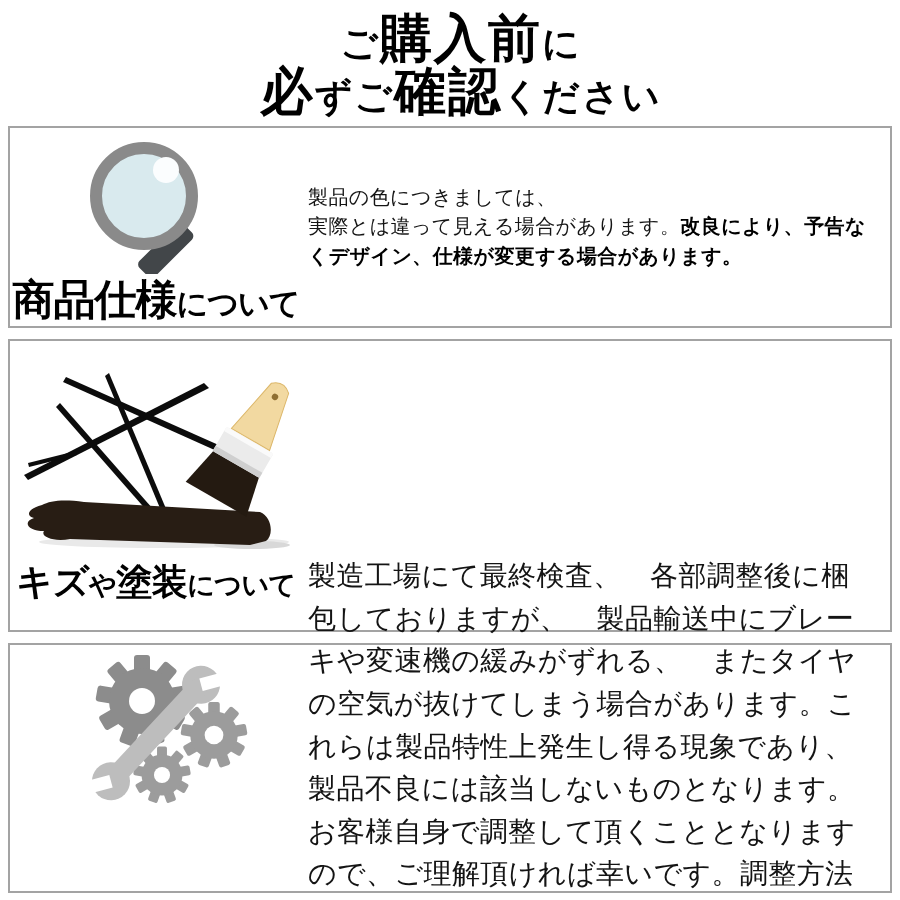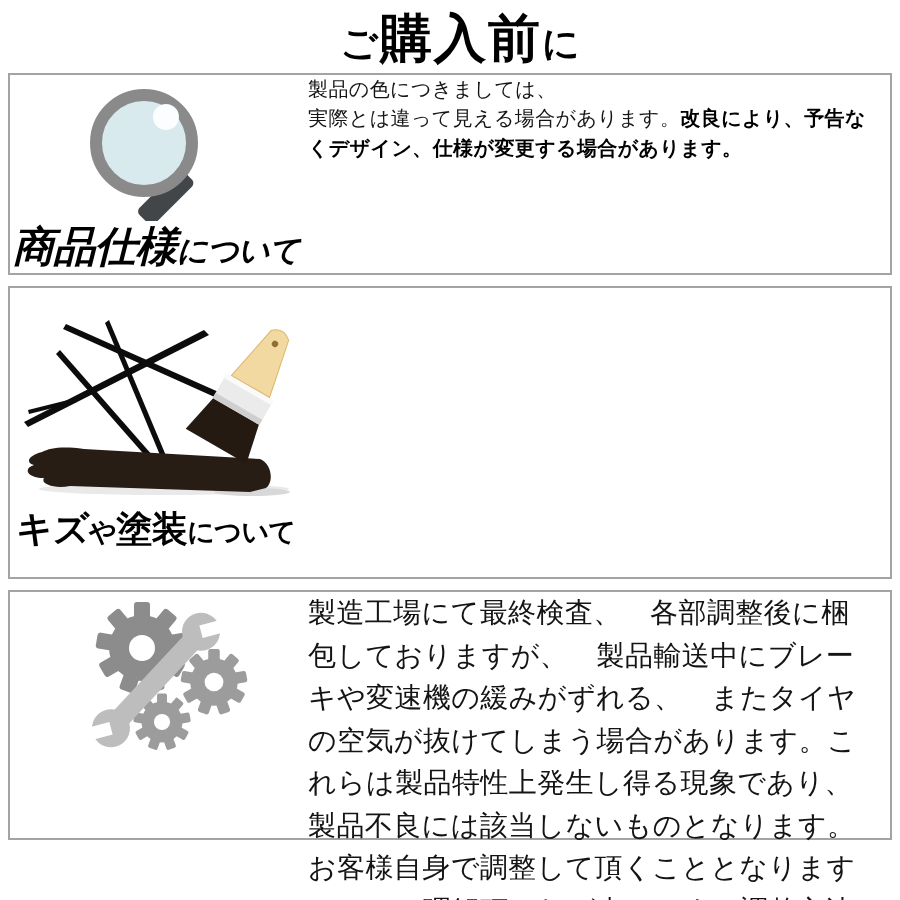--- a/index.html
+++ b/index.html
@@ -26,52 +26,53 @@
   }
   .sec1{height:202px;}
   .sec2{height:293px;}
   .sec3{height:250px;}
   .icol{
     width:292px;min-width:292px;
     display:flex;flex-direction:column;align-items:center;
     box-sizing:border-box;
   }
   .tcol{
-    flex:1;display:flex;
+    flex:1;display:flex;align-items:center;
     padding:0 16px 0 6px;box-sizing:border-box;
   }
   .body-text{
     margin:0;font-size:20px;line-height:1.47;letter-spacing:0.4px;
     font-weight:500;color:#141414;
   }
   .sec3 .body-text{font-size:28px;line-height:1.52;}
   .pre{white-space:pre-line;}
   .body-text strong{font-weight:800;color:#000;}
   
   .heading{font-weight:900;color:#000;line-height:1.05;white-space:nowrap;text-align:center;}
   .sec1 .icon-wrap{margin-top:6px;}
-  .sec1 .heading{margin-top:auto;margin-bottom:6px;letter-spacing:-1px;font-style:italic;}
+  .sec1 .heading{margin-top:auto;margin-bottom:6px;letter-spacing:-1px;}
   .h1-lg{font-size:42px;}
   .h1-sm{font-size:31px;}
   .sec2 .icon-wrap{margin-top:26px;}
   .sec2 .heading{margin-top:10px;letter-spacing:-0.5px;}
   .h2-lg{font-size:36px;margin-top:10px;}
   .h2-sm{font-size:27px;}
   .sec3 .icon-wrap{margin-top:8px;}
   .sec3 .heading{margin-top:2px;letter-spacing:-0.5px;}
   .h3-md{font-size:30px;}
   .h3-lg{font-size:40px;}
   .h3-sm{font-size:31px;}
   .heading-line{display:block;}
 </style>
 </head>
 <body>
 
 <div class="title">
   <div class="tline"><span class="t-sm">ご</span><span class="t-lg">購入前</span><span class="t-sm">に</span></div>
+  <div class="tline"><span class="t-lg">必</span><span class="t-sm">ず</span><span class="t-sm">ご</span><span class="t-lg">確認</span><span class="t-sm">ください</span></div>
 </div>
 
 <div class="section sec1">
   <div class="icol">
     <div class="icon-wrap">
       <svg width="180" height="140" viewBox="0 0 180 140" aria-hidden="true">
         <g transform="translate(116,100) rotate(45)">
           <rect x="-11" y="-8" width="22" height="62" rx="5" fill="#424649"></rect>
         </g>
         <circle cx="78" cy="62" r="48" fill="#d9eaee" stroke="#8a8a8a" stroke-width="12"></circle>

